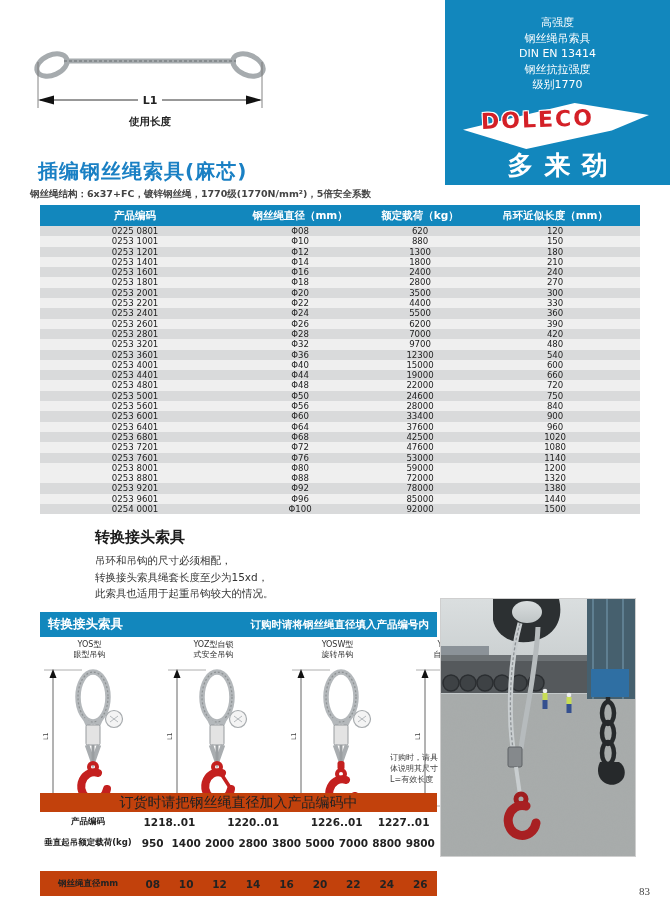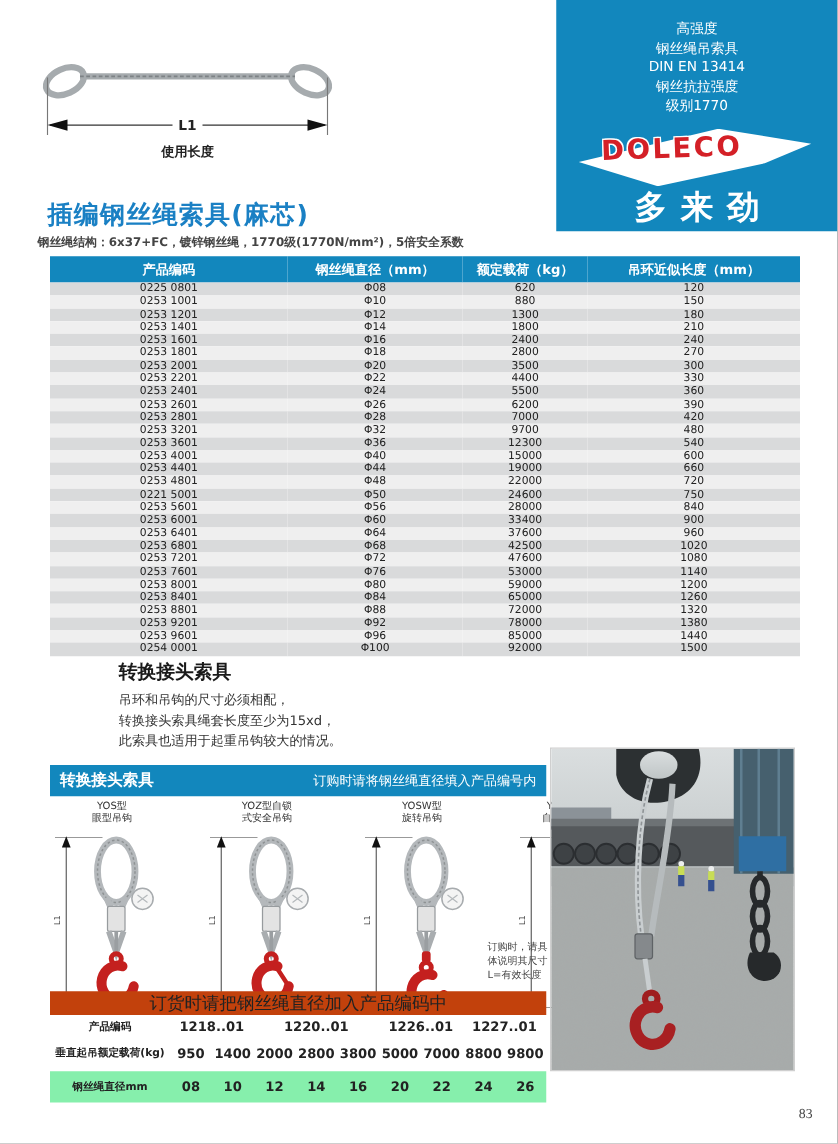--- a/index.html
+++ b/index.html
@@ -31,41 +31,41 @@
   .main-table tr.dark{background:#d9dadb;}
   .main-table tr.light{background:#efefef;}
 
   
   .sec2-title{position:absolute;left:95px;top:528px;font-size:15px;font-weight:700;color:#1a1a1a;}
   .sec2-text{position:absolute;left:95px;top:552px;font-size:10.5px;color:#333;line-height:16.5px;}
 
   .blue-bar{position:absolute;left:40px;top:612px;width:397px;height:25px;background:#1287bd;color:#fff;
             display:flex;justify-content:space-between;align-items:center;box-sizing:border-box;padding:0 8px;}
   .blue-bar .l{font-size:12.5px;font-weight:700;}
-  .blue-bar .r{font-size:10.5px;font-weight:400;}
+  .blue-bar .r{font-size:10.5px;font-weight:700;}
 
   .hooks-area{position:absolute;left:40px;top:640px;width:397px;display:flex;gap:25px;}
   .hook-fig{width:99px;text-align:center;}
   .hook-label{font-size:8px;line-height:9.5px;color:#333;height:20px;}
   .hook-label span{display:block;}
 
   .order-note{position:absolute;left:390px;top:752px;width:52px;font-size:8px;line-height:11px;color:#444;}
 
   
   .photo-frame{position:absolute;left:440px;top:598px;width:194px;height:257px;border:1px solid #cfcfcf;}
 
   
   .bottom-table{position:absolute;left:40px;top:793px;width:397px;}
   .bt-row{display:grid;grid-template-columns:96px repeat(9,1fr);align-items:center;}
   .bt-note{background:#c2410c;height:19px;display:flex;align-items:center;justify-content:center;
            font-size:14px;color:#222;}
   .bt-codes{height:20px;}
   .bt-codes .v{font-size:10.5px;font-weight:700;color:#222;text-align:center;}
   .bt-loads{height:22px;}
-  .bt-dia{background:#86efac;height:25px;margin-top:3px;}
+  .bt-dia{background:#c2410c;height:25px;margin-top:17px;}
   .bt-label{font-size:8.5px;font-weight:700;color:#222;text-align:center;}
   .bt-num{font-size:10.5px;font-weight:700;color:#222;text-align:center;}
 
   .page-number{position:absolute;right:20px;bottom:18px;font-size:11px;color:#444;
                font-family:"Liberation Serif","DejaVu Serif",serif;}
 </style>
 </head>
 <body>
 
 <svg width="0" height="0" style="position:absolute">
@@ -241,21 +241,21 @@
           <td>19000</td>
           <td>660</td>
         </tr>
         <tr class="light">
           <td>0253 4801</td>
           <td>Φ48</td>
           <td>22000</td>
           <td>720</td>
         </tr>
         <tr class="dark">
-          <td>0221 5001</td>
+          <td>0253 5001</td>
           <td>Φ50</td>
           <td>24600</td>
           <td>750</td>
         </tr>
         <tr class="light">
           <td>0253 5601</td>
           <td>Φ56</td>
           <td>28000</td>
           <td>840</td>
         </tr>
@@ -287,26 +287,20 @@
           <td>0253 7601</td>
           <td>Φ76</td>
           <td>53000</td>
           <td>1140</td>
         </tr>
         <tr class="light">
           <td>0253 8001</td>
           <td>Φ80</td>
           <td>59000</td>
           <td>1200</td>
-        </tr>
-        <tr class="dark">
-          <td>0253 8401</td>
-          <td>Φ84</td>
-          <td>65000</td>
-          <td>1260</td>
         </tr>
         <tr class="light">
           <td>0253 8801</td>
           <td>Φ88</td>
           <td>72000</td>
           <td>1320</td>
         </tr>
         <tr class="dark">
           <td>0253 9201</td>
           <td>Φ92</td>

